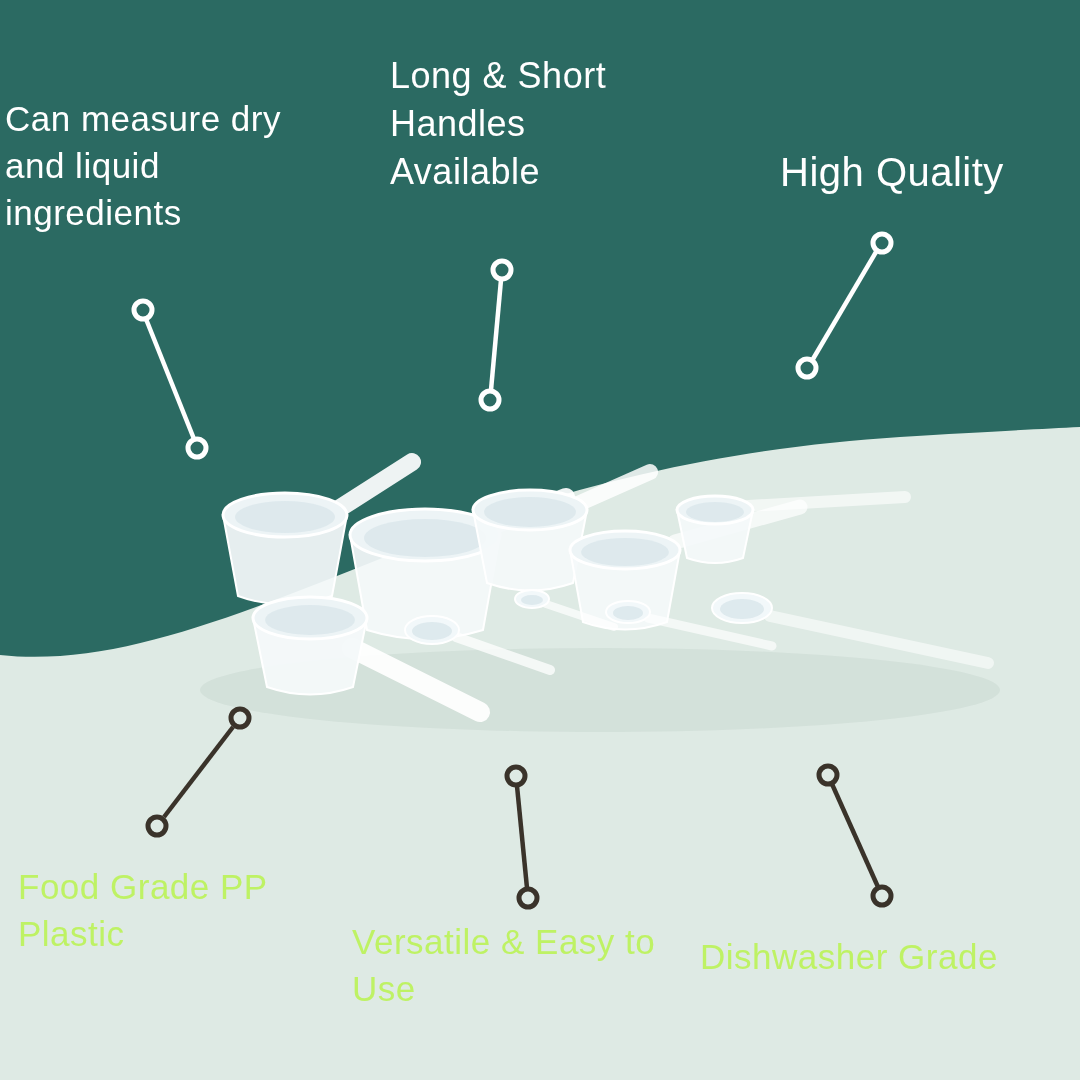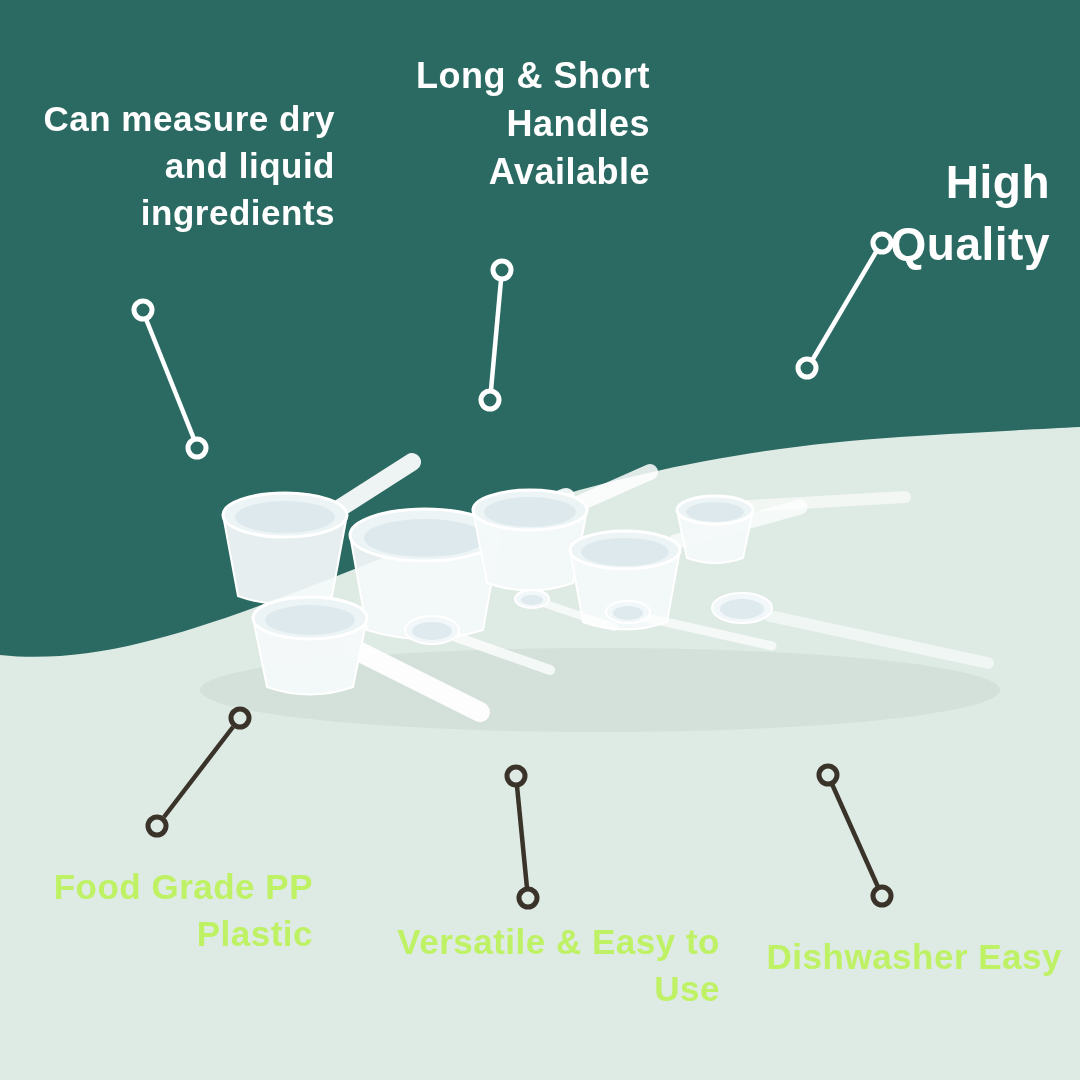--- a/index.html
+++ b/index.html
@@ -10,33 +10,33 @@
     background: #2B6A62;
     font-family: "Liberation Sans", sans-serif;
   }
   .layer {
     position: absolute; left: 0; top: 0;
     width: 1080px; height: 1080px;
     pointer-events: none;
   }
   .callout {
     position: absolute;
-    text-align: right;
+    text-align: left;
     white-space: pre-line;
     letter-spacing: 0.5px;
     line-height: 1.34;
     font-size: 35px;
-    font-weight: 700;
+    font-weight: 400;
   }
   .callout.light { color: #FFFFFF; }
   .callout.dark  { color: #bef264; }
 
   .c1 { left: 5px;  top: 96px;  width: 330px; }
   .c2 { left: 390px; top: 52px;  width: 260px; font-size: 36px; }
-  .c3 { left: 780px; top: 152px; width: 270px; font-size: 46px; }
+  .c3 { left: 780px; top: 146px; width: 270px; font-size: 40px; }
   .c4 { left: 18px;  top: 864px; width: 295px; }
   .c5 { left: 352px; top: 919px; width: 368px; }
   .c6 { left: 700px; top: 934px; width: 362px; }
 </style>
 </head>
 <body>
 
 <svg class="layer" viewBox="0 0 1080 1080">
   <path d="M0,1080 L0,655 C120,668 250,610 420,543 C600,473 760,446 900,437 C980,432 1040,429 1080,427 L1080,1080 Z" fill="#DEEAE4"></path>
 </svg>
@@ -145,13 +145,13 @@
 and liquid
 ingredients</div>
 <div class="callout light c2">Long &amp; Short
 Handles
 Available</div>
 <div class="callout light c3">High Quality</div>
 <div class="callout dark c4">Food Grade PP
 Plastic</div>
 <div class="callout dark c5">Versatile &amp; Easy to
 Use</div>
-<div class="callout dark c6">Dishwasher Easy</div>
+<div class="callout dark c6">Dishwasher Grade</div>
 
 </body></html>

